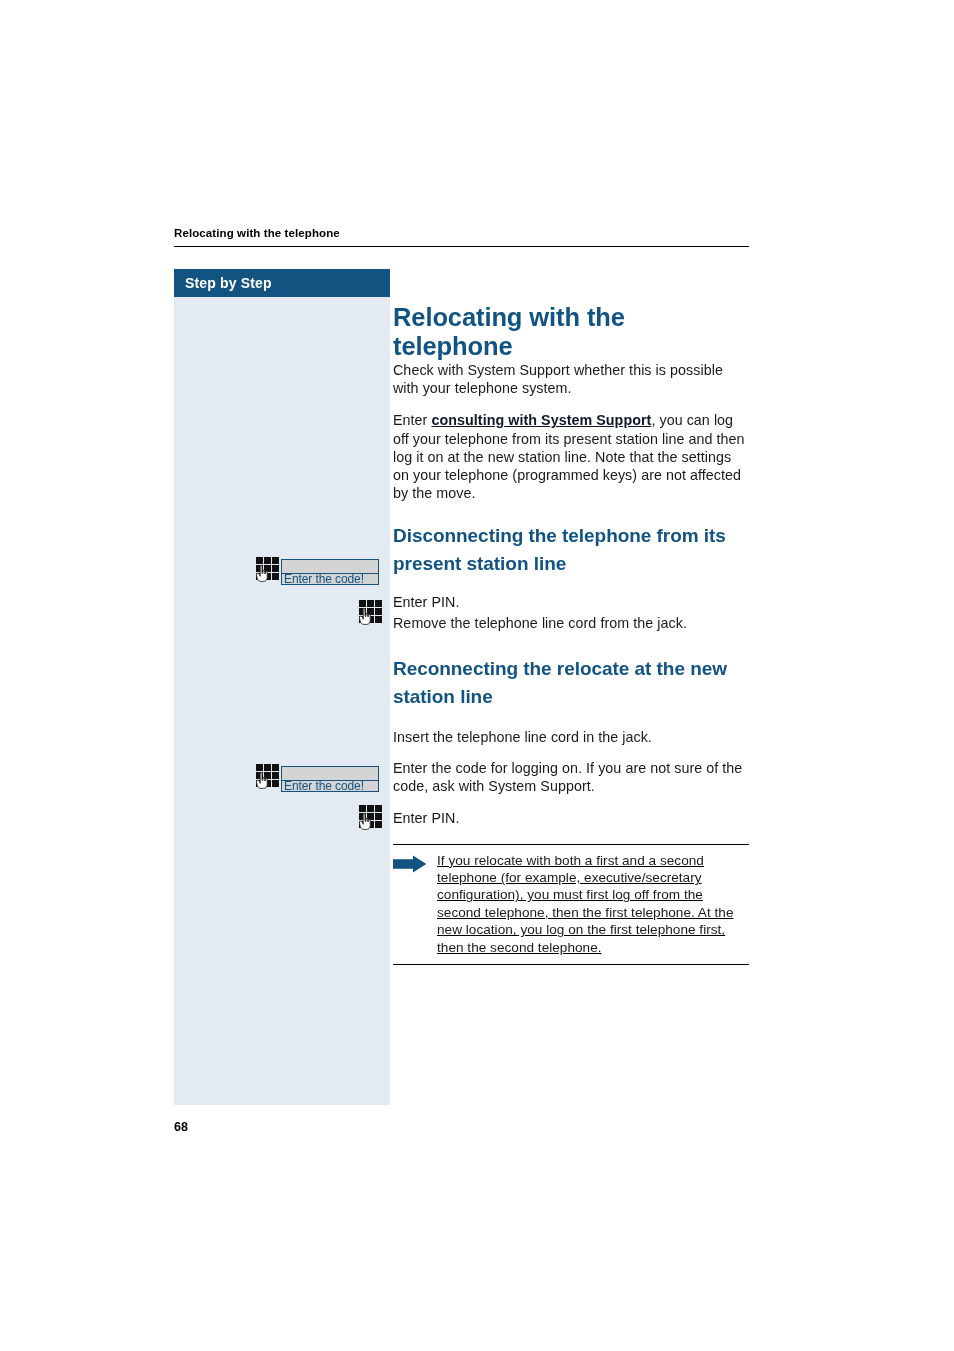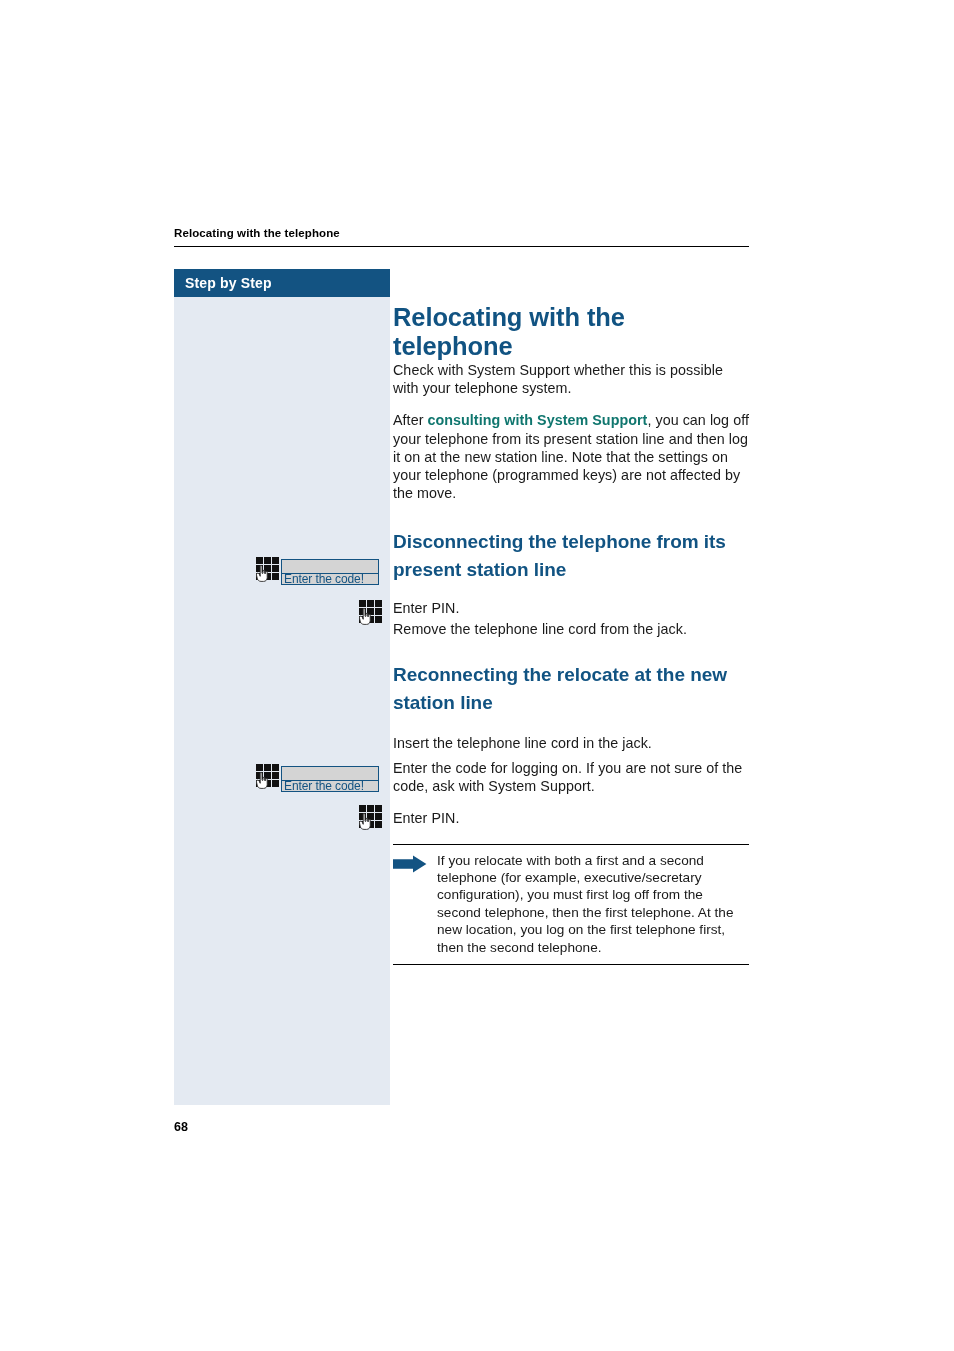--- a/index.html
+++ b/index.html
@@ -96,21 +96,21 @@
     letter-spacing: -0.05px;
   }
 
   p.body-par {
     margin: 0;
     font-size: 14.3px;
     color: #1a1a1a;
     line-height: 18.2px;
     letter-spacing: 0.05px;
   }
-  p.body-par b { font-weight: bold; color: #0f766e; }
+  p.body-par b { font-weight: bold; color: #0f172a; text-decoration: underline; }
 
   
   .gutter-item {
     position: absolute;
   }
 
   
   .keypad-icon {
     position: relative;
     width: 23px;
@@ -167,20 +167,21 @@
     line-height: 11px;
   }
 
   
   .note-box {
     border-top: 1.7px solid #000000;
     border-bottom: 1.7px solid #000000;
     padding: 7px 0 8px 0;
     display: flex;
     align-items: flex-start;
+    text-decoration: underline;
   }
   .note-box .note-arrow {
     flex: 0 0 auto;
     width: 34px;
     height: 18px;
     margin-top: 3px;
     margin-right: 10px;
   }
   .note-box .note-text {
     flex: 1 1 auto;
@@ -313,34 +314,34 @@
       </div>
     </div>
   </div>
 
   <div id="content">
 
     <h1 class="doc-title">Relocating with the telephone</h1>
 
     <p class="body-par" style="">Check with System Support whether this is possible with your telephone system.</p>
 
-    <p class="body-par" style="margin-top:14px;"><span>After </span><b>consulting with System Support</b><span>, you can log off your telephone from its present station line and then log it on at the new station line. Note that the settings on your telephone (programmed keys) are not affected by the move.</span></p>
-
-    <h2 class="doc-h2" style="margin-top:26px;">Disconnecting the telephone from its present station line</h2>
+    <p class="body-par" style="margin-top:14px;"><span>Enter </span><b>consulting with System Support</b><span>, you can log off your telephone from its present station line and then log it on at the new station line. Note that the settings on your telephone (programmed keys) are not affected by the move.</span></p>
+
+    <h2 class="doc-h2" style="margin-top:20px;">Disconnecting the telephone from its present station line</h2>
 
 
     <p class="body-par" style="margin-top:15px;">Enter PIN.</p>
 
     <p class="body-par" style="margin-top:2px;">Remove the telephone line cord from the jack.</p>
 
     <h2 class="doc-h2" style="margin-top:23px;">Reconnecting the relocate at the new station line</h2>
 
     <p class="body-par" style="margin-top:17px;">Insert the telephone line cord in the jack.</p>
 
-    <p class="body-par" style="margin-top:7px;">Enter the code for logging on. If you are not sure of the code, ask with System Support.</p>
+    <p class="body-par" style="margin-top:13px;">Enter the code for logging on. If you are not sure of the code, ask with System Support.</p>
 
     <p class="body-par" style="margin-top:14px;">Enter PIN.</p>
 
     <div class="note-box" style="margin-top:16px;">
       <svg class="note-arrow" viewBox="0 0 34 18">
         <path d="M0 4.2 L20 4.2 L20 0.6 L33.4 9.0 L20 17.4 L20 13.8 L0 13.8 Z" fill="#135382"></path>
       </svg>
       <div class="note-text">If you relocate with both a first and a second telephone (for example, executive/secretary configuration), you must first log off from the second telephone, then the first telephone. At the new location, you log on the first telephone first, then the second telephone.</div>
     </div>
 

